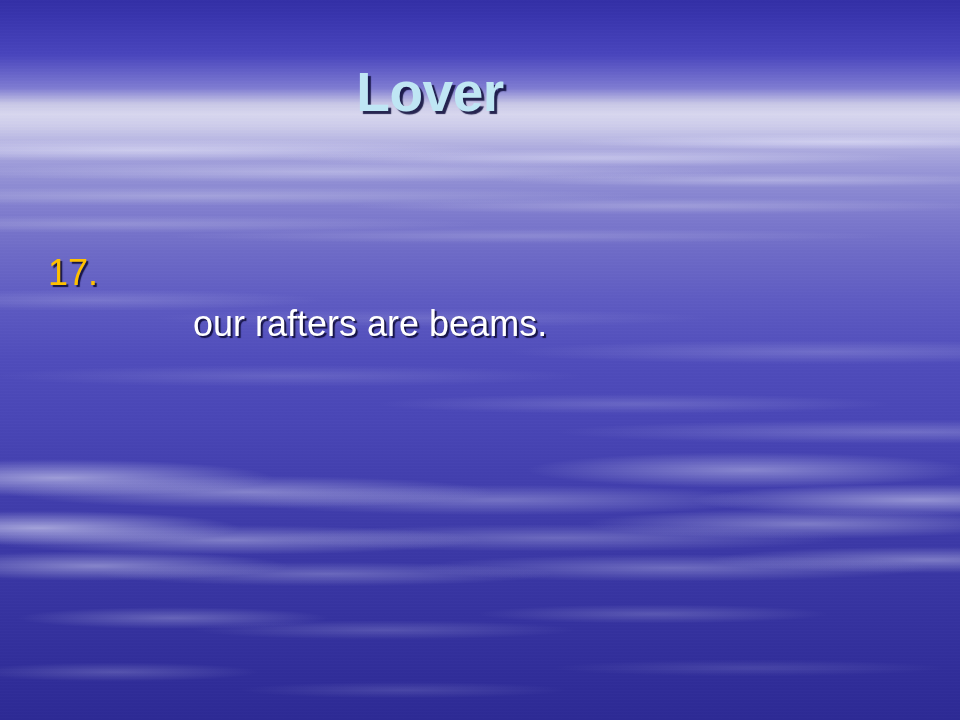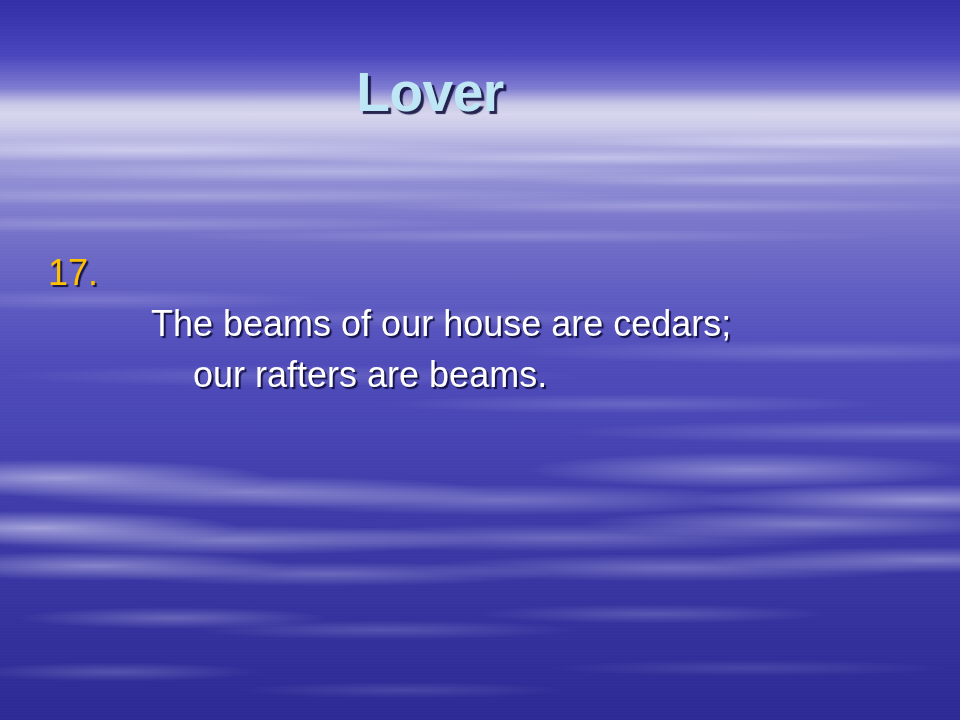--- a/index.html
+++ b/index.html
@@ -195,19 +195,18 @@
     <div class="wisp-band-d"></div>
   </div>
   <div class="striation"></div>
 
   <div class="title">Lover</div>
 
   <div class="body-block">
     <div class="bullet-row">
       <span class="bullet-number">17.</span>
       <span class="bullet-text">
-        <span>The beams of our house are cedars;</span>
         <span class="cont">our rafters are beams.</span>
       </span>
     </div>
   </div>
 
 </div>
 
 </body></html>

